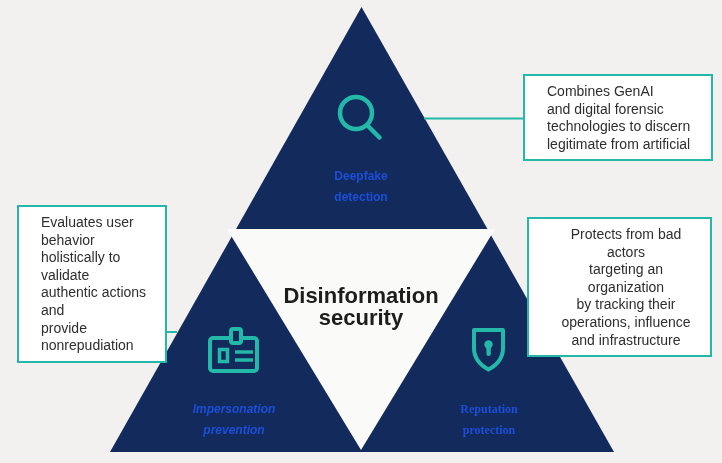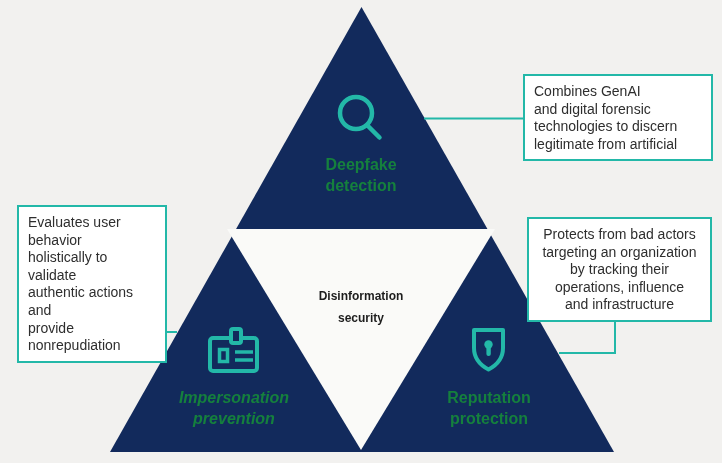--- a/index.html
+++ b/index.html
@@ -28,37 +28,38 @@
   .icon-stroke{fill:none;stroke:var(--teal);}
   .icon-fill{fill:var(--teal);stroke:none;}
   .callout{
     position:absolute;
     box-sizing:border-box;
     background:#ffffff;
     border:2px solid var(--teal);
     color:var(--text);
     font-size:14px;
     line-height:17.6px;
-    padding:7px 9px 6px 9px;
+    padding:7px 9px 6px 22px;
     white-space:pre-line;
   }
   .tri-label{
     position:absolute;
-    color:#15803d;
+    color:#1d4ed8;
     font-weight:bold;
-    font-size:16px;
+    font-size:12px;
     line-height:21px;
     text-align:center;
     white-space:pre-line;
+    margin-top:12px;
   }
   .center-title{
     position:absolute;
     color:#1d1d1d;
     font-weight:bold;
-    font-size:12px;
+    font-size:22px;
     line-height:22px;
     text-align:center;
     white-space:pre-line;
   }
 </style>
 </head>
 <body>
 
 <div class="stage">
 
@@ -94,21 +95,21 @@
 
   <div class="tri-label" style="left:281px;top:154px;width:160px;">Deepfake
 detection</div>
 
   <div class="center-title" style="left:261px;top:285px;width:200px;">Disinformation
 security</div>
 
   <div class="tri-label" style="left:134px;top:387px;width:200px;font-style:italic;">Impersonation
 prevention</div>
 
-  <div class="tri-label" style="left:389px;top:387px;width:200px;">Reputation
+  <div class="tri-label" style="left:389px;top:387px;width:200px;font-family:Liberation Serif, serif;">Reputation
 protection</div>
 
   <div class="callout" style="left:523px;top:74px;width:190px;">Combines GenAI
 and digital forensic
 technologies to discern
 legitimate from artificial</div>
 
   <div class="callout" style="left:17px;top:205px;width:150px;">Evaluates user behavior
 holistically to validate
 authentic actions and

